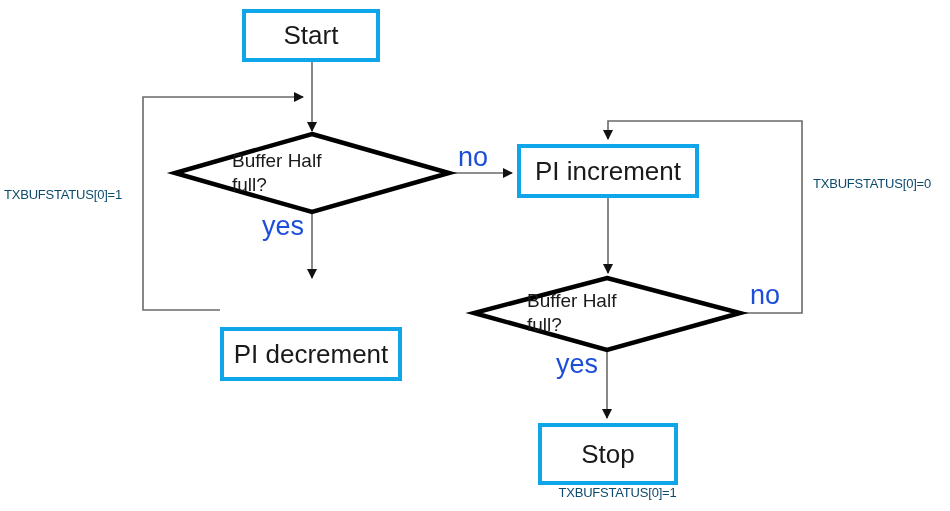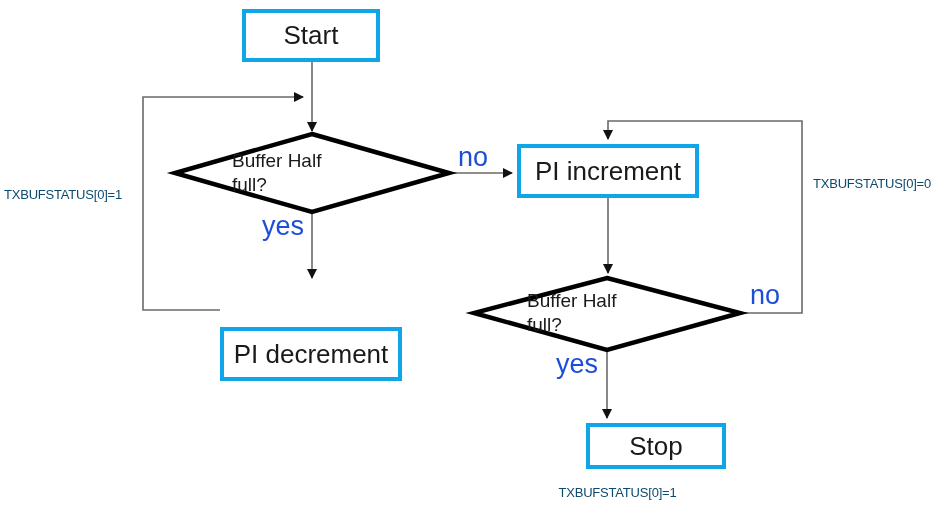--- a/index.html
+++ b/index.html
@@ -96,21 +96,21 @@
   </div>
 
   <div class="node" style="left:517px; top:144px; width:182px; height:54px;">
     <span>PI increment</span>
   </div>
 
   <div class="node" style="left:220px; top:283px; width:182px; height:54px;margin-top:44px;">
     <span>PI decrement</span>
   </div>
 
-  <div class="node" style="left:538px; top:423px; width:140px; height:46px;margin-left:48px;">
+  <div class="node" style="left:538px; top:423px; width:140px; height:62px;">
     <span>Stop</span>
   </div>
 
   <div class="decision-label" style="left:232px; top:149px; width:160px;">Buffer Half
 full?</div>
 
   <div class="decision-label" style="left:527px; top:289px; width:160px;">Buffer Half
 full?</div>
 
   <div class="edge-label" style="left:448px; top:142px; width:50px;">no</div>

